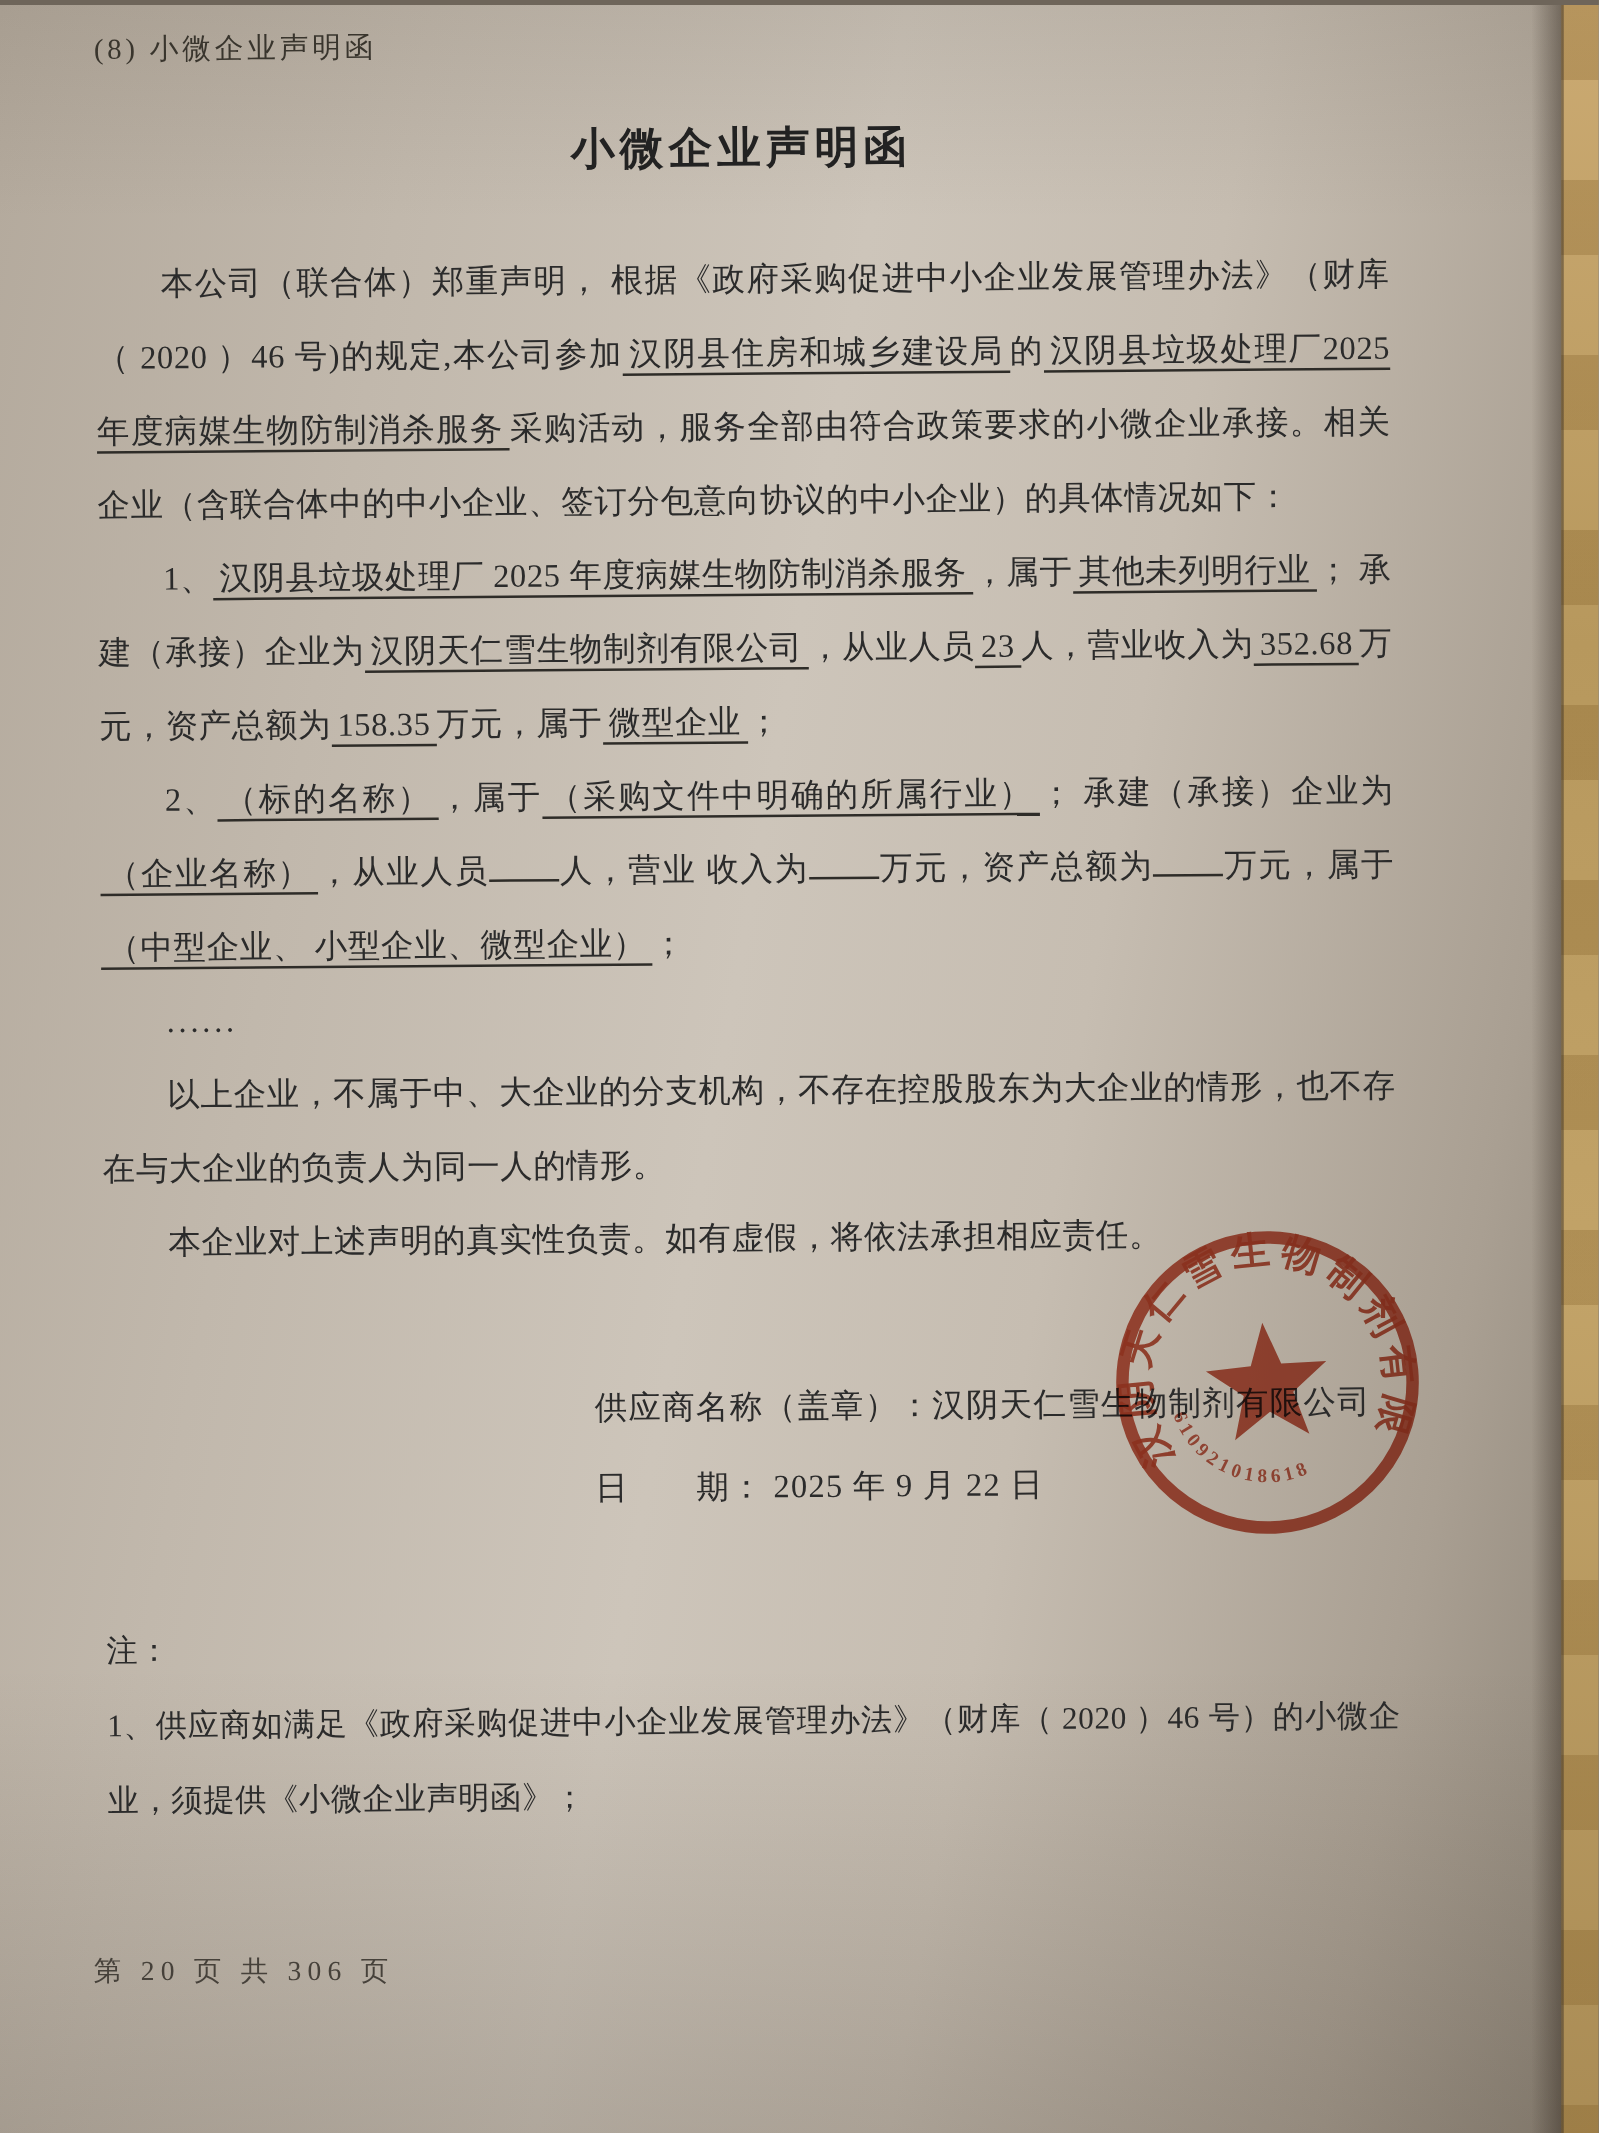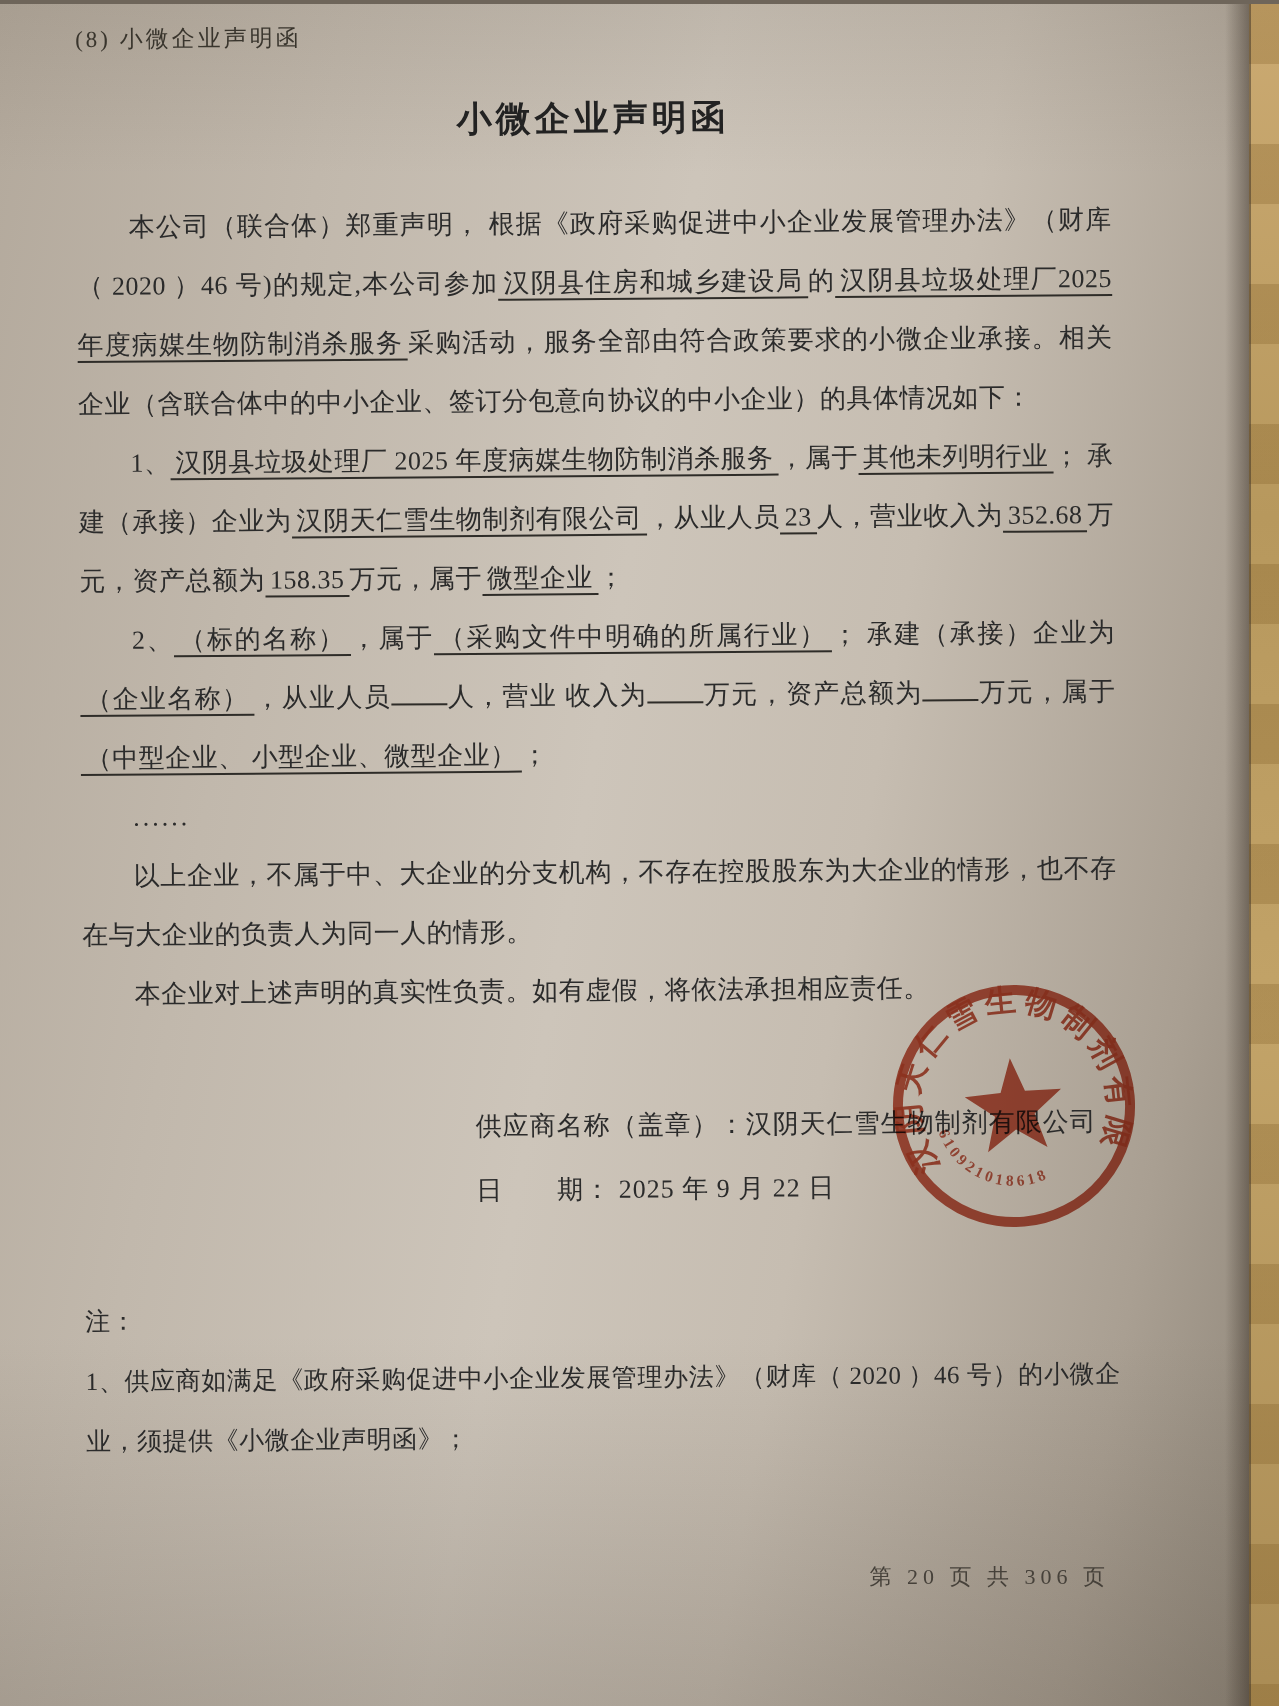--- a/index.html
+++ b/index.html
@@ -41,21 +41,21 @@
   .bodytext { margin-top:52px; font-size:26px; line-height:59px; text-align:justify; letter-spacing:0.5px; }
   .para { text-indent:2em; }
   .ul { border-bottom:2px solid #2e2c28; padding:0 5px 1px 5px; }
   .blank { display:inline-block; width:56px; height:28px; border-bottom:2px solid #2e2c28; vertical-align:baseline; }
   .ellipsis { text-indent:2em; letter-spacing:3px; }
   .sig { margin-top:74px; font-size:26px; line-height:64px; }
   .sig-row { padding-left:392px; letter-spacing:1px; }
   .notes { margin-top:66px; font-size:25px; line-height:60px; text-align:justify; letter-spacing:0.5px; }
   .footer {
     position:absolute; left:75px; width:1035px; top:1558px;
-    text-align:right; font-size:22px; letter-spacing:5px; color:#46413a;
+    text-align:left; font-size:22px; letter-spacing:5px; color:#46413a;
   }
   .seal {
     position:absolute; left:878px; top:966px; width:272px; height:272px;
     mix-blend-mode:multiply; opacity:0.93;
     transform:rotate(-5deg);
   }
   .seal text { font-family:"Liberation Serif","DejaVu Serif",serif; font-weight:bold; }
 </style>
 </head>
 <body>

